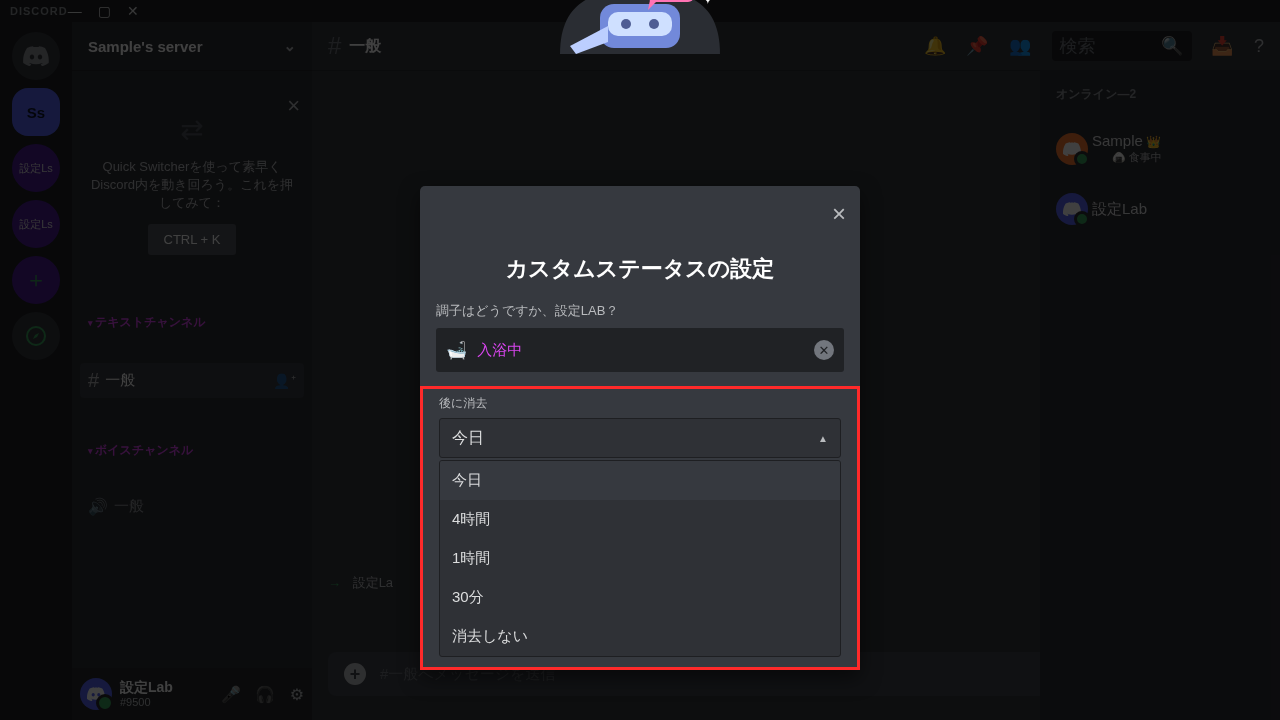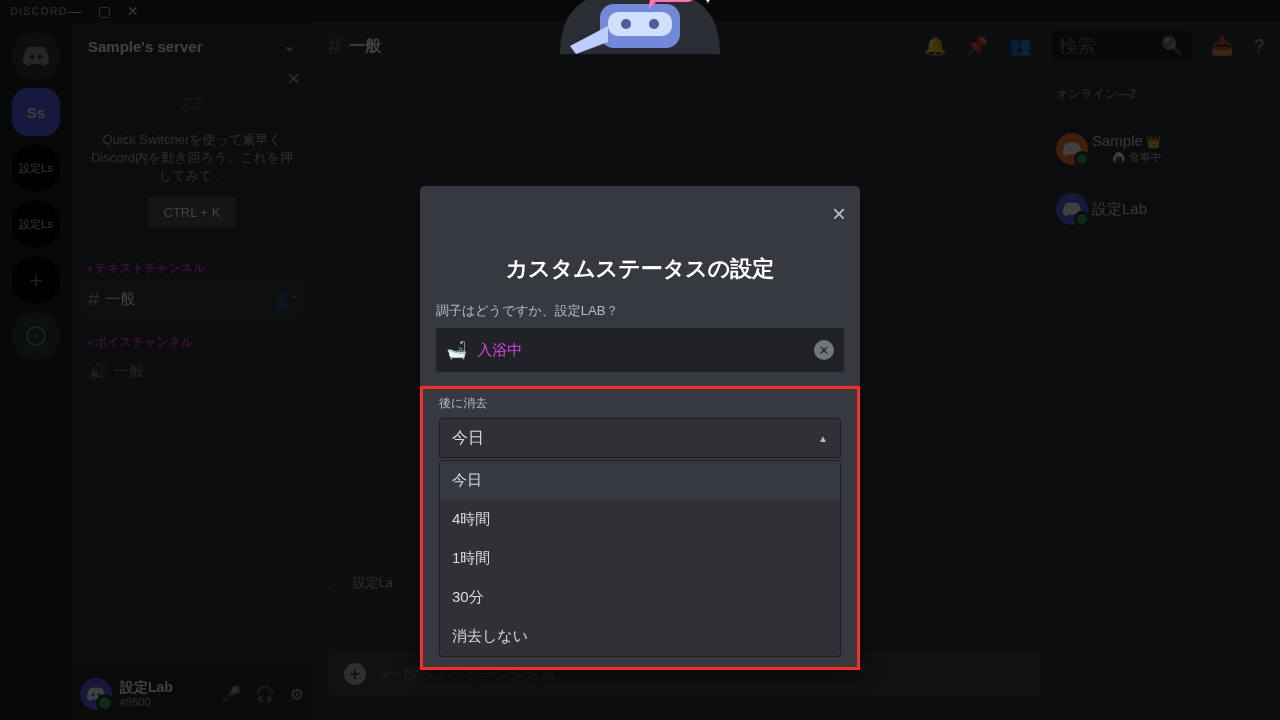--- a/index.html
+++ b/index.html
@@ -12,29 +12,29 @@
   position:relative;
 }
 
 .titlebar { height:22px; display:flex; align-items:center; padding:0 10px; justify-content:flex-start; }
 .titlebar .brand { font-size:11px; font-weight:700; letter-spacing:1px; color:#8e9297; }
 .winctl { display:flex; gap:16px; color:#dcddde; }
 .winctl span { font-size:14px; cursor:pointer; }
 
 
 .guildcol { position:absolute; left:0; top:22px; bottom:0; width:72px; background:#202225; display:flex; flex-direction:column; align-items:center; padding-top:10px; gap:8px; }
-.guild { width:48px; height:48px; border-radius:50%; background:#000000; display:flex; align-items:center; justify-content:center; font-size:22px; color:#dcddde; }
+.guild { width:48px; height:48px; border-radius:50%; background:#4c1d95; display:flex; align-items:center; justify-content:center; font-size:22px; color:#dcddde; }
 .guild.logo { background:#36393f; color:#8e9297; }
-.guild.sel { border-radius:16px; background:#5865f2; color:#fef9c3; font-size:15px; font-weight:600; }
+.guild.sel { border-radius:16px; background:#5865f2; color:#0f172a; font-size:15px; font-weight:600; }
 .guild.txt { font-size:11px; }
 .guild.add { color:#3ba55d; font-size:22px; }
 .guild.explore { background:#36393f; color:#3ba55d; }
 
 
-.chanpanel { position:absolute; left:72px; top:22px; bottom:0; width:240px; background:#2f3136; display:flex; flex-direction:column; }
+.chanpanel { position:absolute; left:72px; top:22px; bottom:0; width:240px; background:#2f3136; display:flex; flex-direction:column;gap:27px; }
 .servhdr { height:48px; display:flex; align-items:center; padding:0 16px; color:#fff; font-weight:600; font-size:15px; box-shadow:0 1px 0 rgba(0,0,0,.2); justify-content:space-between; }
 .chev { color:#b9bbbe; }
 .qs { padding:16px; text-align:center; color:#b9bbbe; font-size:13px; position:relative; }
 .qs .xc { position:absolute; right:12px; top:-4px; font-size:22px; color:#b9bbbe; }
 .qs-art { font-size:28px; color:#4f545c; margin-bottom:12px; }
 .qs-btn { display:inline-block; margin-top:12px; background:#4f545c; color:#fff; padding:8px 16px; border-radius:3px; font-size:13px; }
 .cat { padding:16px 8px 4px 16px; color:#d946ef; font-size:12px; font-weight:600; }
 .cat::before { content:"▾ "; font-size:9px; }
 .chan { display:flex; align-items:center; padding:6px 8px; margin:1px 8px; border-radius:4px; color:#8e9297; font-size:15px; gap:6px; }
 .chan.sel { background:#393c43; color:#fff; }

